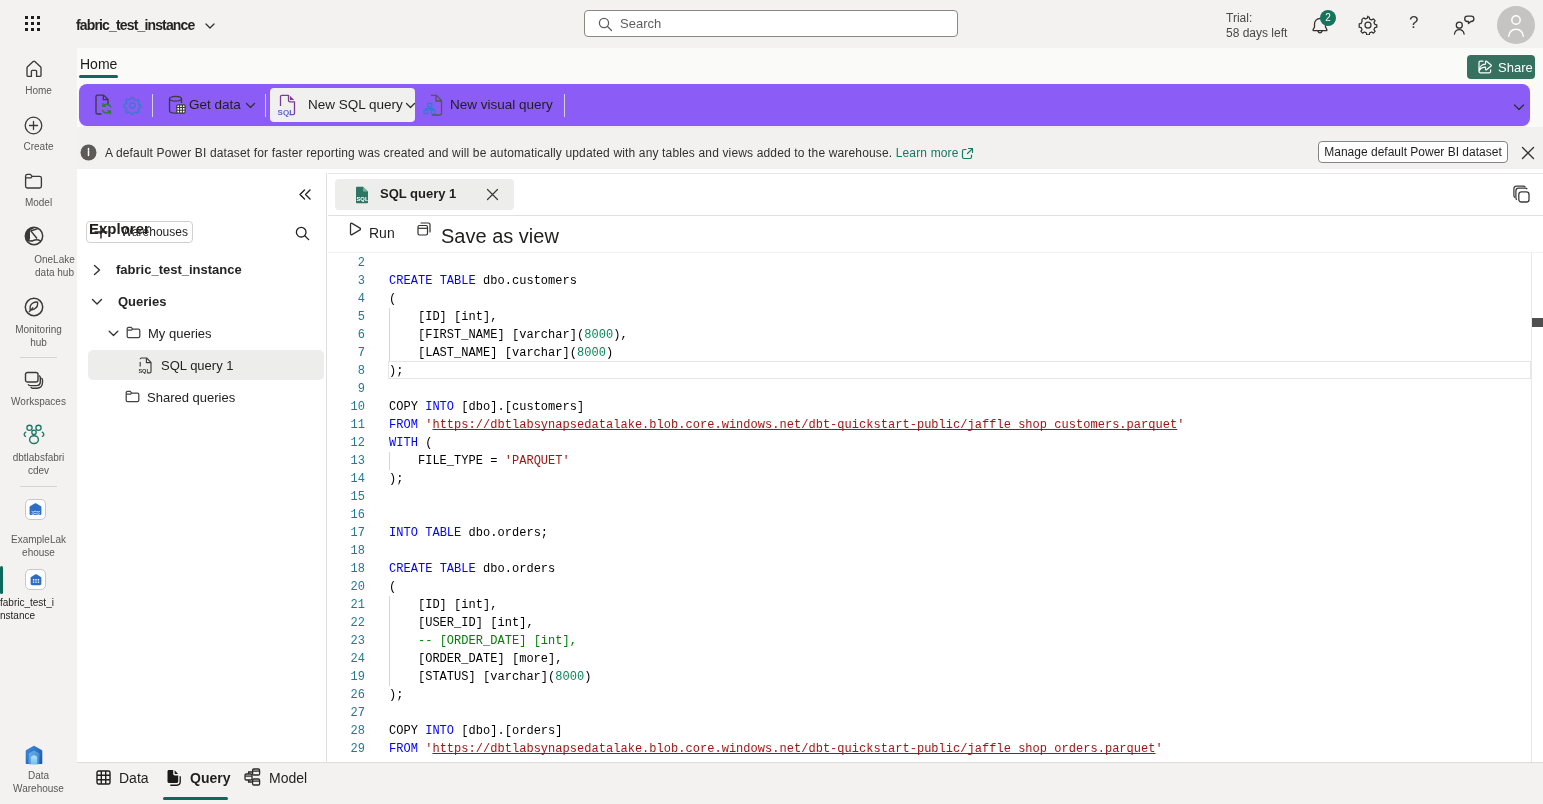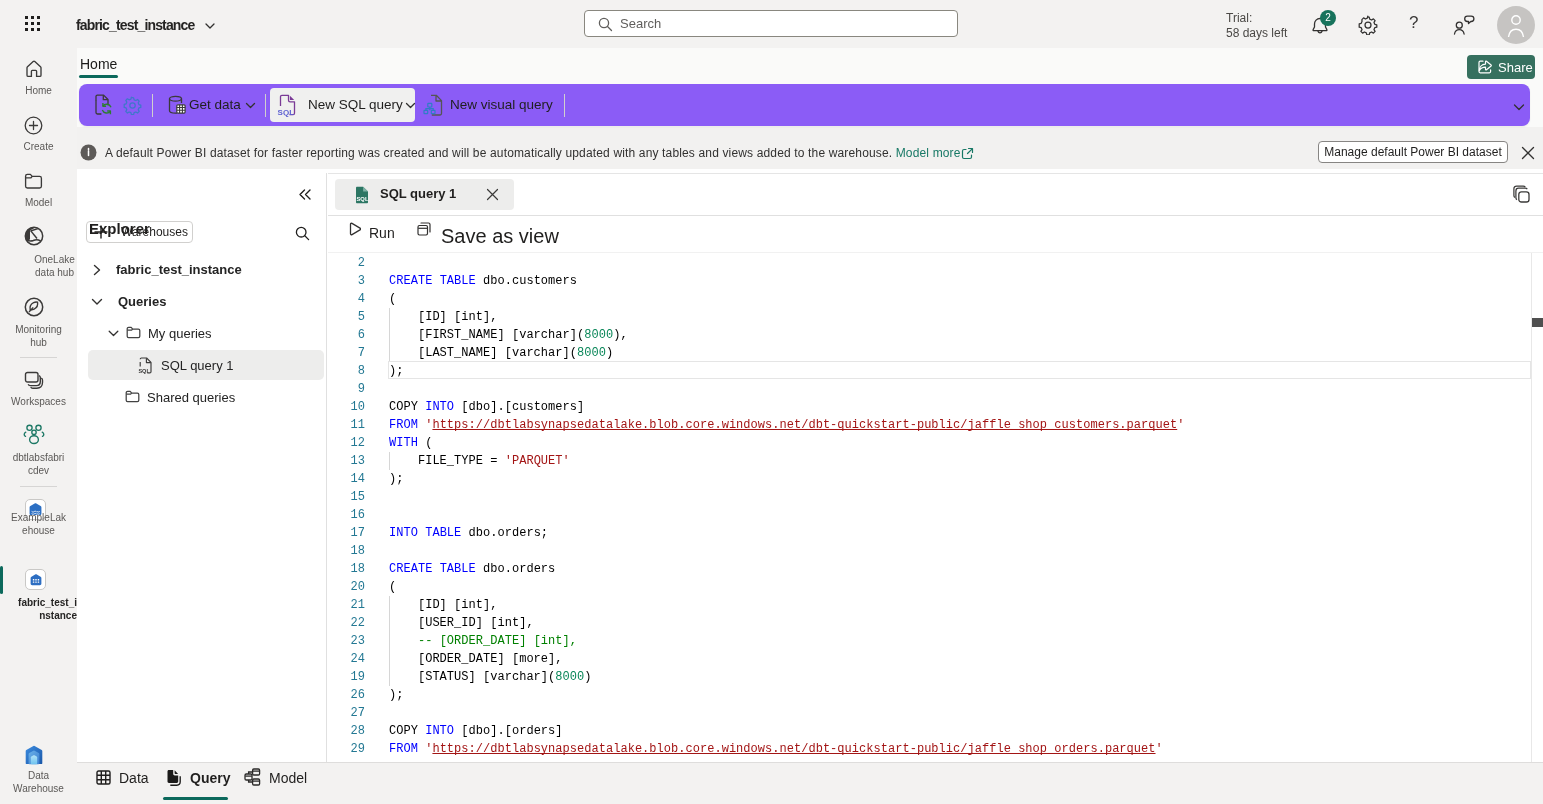--- a/index.html
+++ b/index.html
@@ -11,21 +11,21 @@
 #srch{left:584px;top:10px;width:374px;height:27px;background:#fff;border:1px solid #89877f;border-radius:4px;box-sizing:border-box;}
 #srchtxt{left:620px;top:16px;font-size:13px;color:#605e5c;}
 .tr1{left:1226px;top:11px;font-size:12px;color:#4a4845;}
 .tr2{left:1226px;top:26px;font-size:12px;color:#4a4845;}
 #qmark{left:1409px;top:13px;font-size:17px;color:#3b3a39;font-weight:400;}
 #avatar{left:1497px;top:6px;width:38px;height:38px;border-radius:50%;background:#c6c4c2;}
 #badge{left:1320px;top:10px;width:16px;height:16px;border-radius:50%;background:#17735c;color:#fff;font-size:10px;text-align:center;line-height:16px;}
 
 #rail{left:0;top:48px;width:77px;height:756px;background:#f3f2f1;}
 .rlbl{width:77px;text-align:center;font-size:10px;color:#5b5957;line-height:13px;}
-.rlblb{width:77px;text-align:right;font-size:10px;color:#252423;font-weight:700;line-height:13px;}
+.rlblb{width:77px;text-align:left;font-size:10px;color:#252423;font-weight:400;line-height:13px;}
 .rsep{left:20px;width:37px;height:1px;background:#d6d5d4;}
 #selbar{left:0;top:566px;width:3px;height:28px;background:#0c695c;border-radius:2px;}
 .appbox{width:21px;height:21px;background:#fff;border:1px solid #c9c8c6;border-radius:5px;box-sizing:border-box;}
 
 #tabrow{left:77px;top:48px;width:1466px;height:36px;background:#fafaf9;}
 #home{left:80px;top:56px;font-size:14px;font-weight:400;color:#1b1a19;}
 #homeul{left:79px;top:75px;width:39px;height:3px;background:#0c695c;border-radius:2px;}
 #sharebtn{left:1467px;top:55px;width:68px;height:24px;background:#36705f;border-radius:4px;color:#fff;}
 #sharetxt{left:31px;top:4.5px;font-size:13px;font-weight:400;color:#fff;position:absolute;}
 
@@ -184,21 +184,21 @@
     <path d="M6.6 15.8c0-2.4 2-4.1 4.4-4.1s4.4 1.7 4.4 4.1c0 2.1-1.9 3.7-4.4 3.7s-4.4-1.6-4.4-3.7z" fill="none" stroke="#1c7865" stroke-width="1.35"></path>
   </svg>
 <div class="rlbl abs" style="left:0;top:451px">dbtlabsfabri<br>cdev</div>
 <div class="rsep abs" style="top:486px"></div>
 
 <div class="appbox abs" style="left:25px;top:499px"></div>
 <svg class="abs" style="left:28px;top:502px" width="15" height="15" viewBox="0 0 19 19">
     <path d="M9 1.6a1 1 0 0 1 1 0l6 3.4c.6.3 1 1 1 1.7v8.1c0 1-.8 1.8-1.8 1.8H3.8c-1 0-1.8-.8-1.8-1.8V6.7c0-.7.4-1.4 1-1.7z" fill="#2c6fc3"></path>
     <path d="M5 12.2c.9.7 1.9.7 2.8 0 .9-.7 1.9-.7 2.8 0M5 15c.9.7 1.9.7 2.8 0 .9-.7 1.9-.7 2.8 0M11.8 12.2c.9.7 1.9.7 2.8 0M11.8 15c.9.7 1.9.7 2.8 0" fill="none" stroke="#fff" stroke-width="1.1" stroke-linecap="round"></path>
   </svg>
-<div class="rlbl abs" style="left:0;top:511px">ExampleLak<br>ehouse</div>
+<div class="rlbl abs" style="left:0;top:533px">ExampleLak<br>ehouse</div>
 
 <div id="selbar" class="abs"></div>
 <div class="appbox abs" style="left:25px;top:569px"></div>
 <svg class="abs" style="left:28.5px;top:572.5px" width="14" height="14" viewBox="0 0 19 19">
     <path d="M8.9 1.8a1.2 1.2 0 0 1 1.2 0l5.6 3.2c.7.4 1.1 1.1 1.1 1.9v7.6c0 1.1-.9 2-2 2H4.2c-1.1 0-2-.9-2-2V6.9c0-.8.4-1.5 1.1-1.9z" fill="#2d6ec2"></path>
     <g fill="#fff">
       <rect x="5.2" y="8.1" width="2" height="2" rx=".4"></rect>
       <rect x="8.5" y="8.1" width="2" height="2" rx=".4"></rect>
       <rect x="11.8" y="8.1" width="2" height="2" rx=".4"></rect>
       <rect x="5.2" y="11.4" width="2" height="2" rx=".4"></rect>
@@ -288,21 +288,21 @@
   <div class="rbsep" style="left:485px"></div>
   <svg style="position:absolute;left:1434px;top:20px" width="12" height="8" viewBox="0 0 12 8">
       <path d="M1.5 1l4.5 4.5L10.5 1" fill="none" stroke="#323130" stroke-width="1.3" stroke-linecap="round" stroke-linejoin="round"></path>
     </svg>
 </div>
 
 <svg class="abs" style="left:80px;top:144px" width="17" height="17" viewBox="0 0 17 17">
     <circle cx="8.5" cy="8.5" r="8" fill="#5d5a58"></circle>
     <path d="M8.5 7v4.5M8.5 4.6v1.5" stroke="#fff" stroke-width="1.5" stroke-linecap="round"></path>
   </svg>
-<div id="bannertxt" class="abs">A default Power BI dataset for faster reporting was created and will be automatically updated with any tables and views added to the warehouse. <span id="lm">Model more</span></div>
+<div id="bannertxt" class="abs">A default Power BI dataset for faster reporting was created and will be automatically updated with any tables and views added to the warehouse. <span id="lm">Learn more</span></div>
 <svg class="abs" style="left:961px;top:147px" width="13" height="13" viewBox="0 0 13 13">
     <path d="M5 2.5H3c-.8 0-1.5.7-1.5 1.5v6c0 .8.7 1.5 1.5 1.5h6c.8 0 1.5-.7 1.5-1.5V8" fill="none" stroke="#177865" stroke-width="1.2" stroke-linecap="round"></path>
     <path d="M7.5 1.5h4v4M11.2 1.8L6.5 6.5" fill="none" stroke="#177865" stroke-width="1.2" stroke-linecap="round" stroke-linejoin="round"></path>
   </svg>
 <div id="managebtn" class="abs">Manage default Power BI dataset</div>
 <svg class="abs" style="left:1521px;top:146px" width="14" height="14" viewBox="0 0 14 14">
     <path d="M1.5 1.5l11 11M12.5 1.5l-11 11" stroke="#323130" stroke-width="1.3" stroke-linecap="round"></path>
   </svg>
 
 <div id="expl" class="abs"></div>

